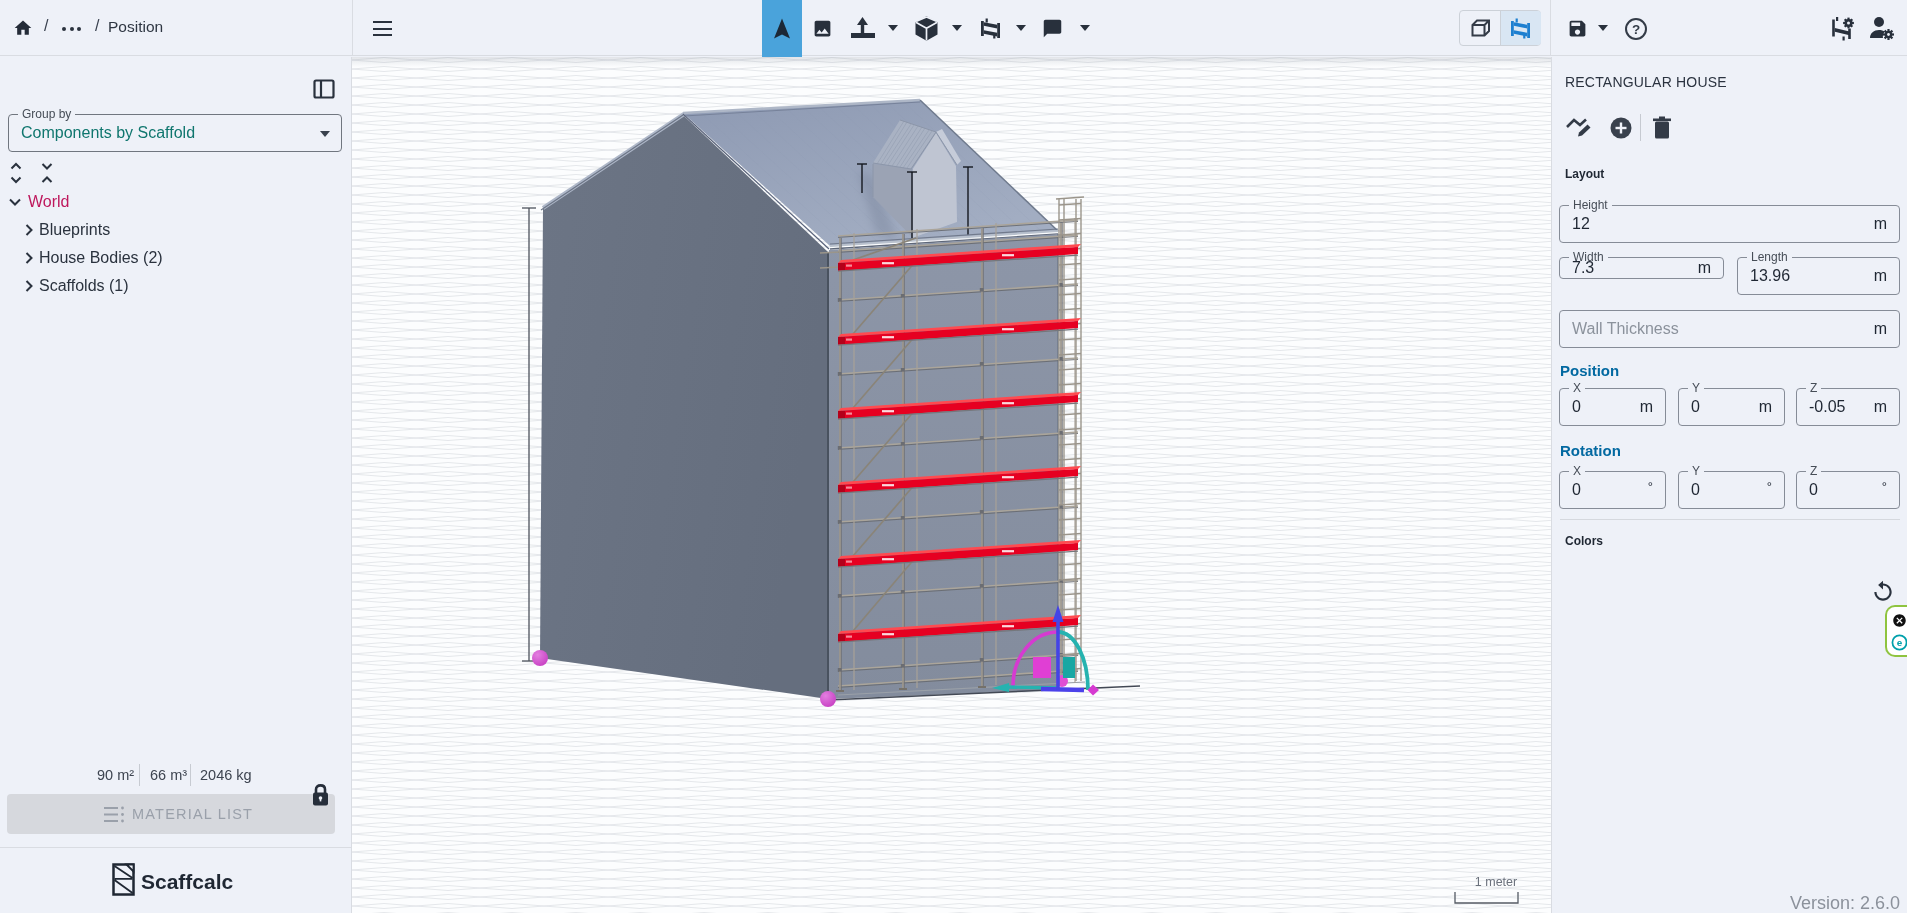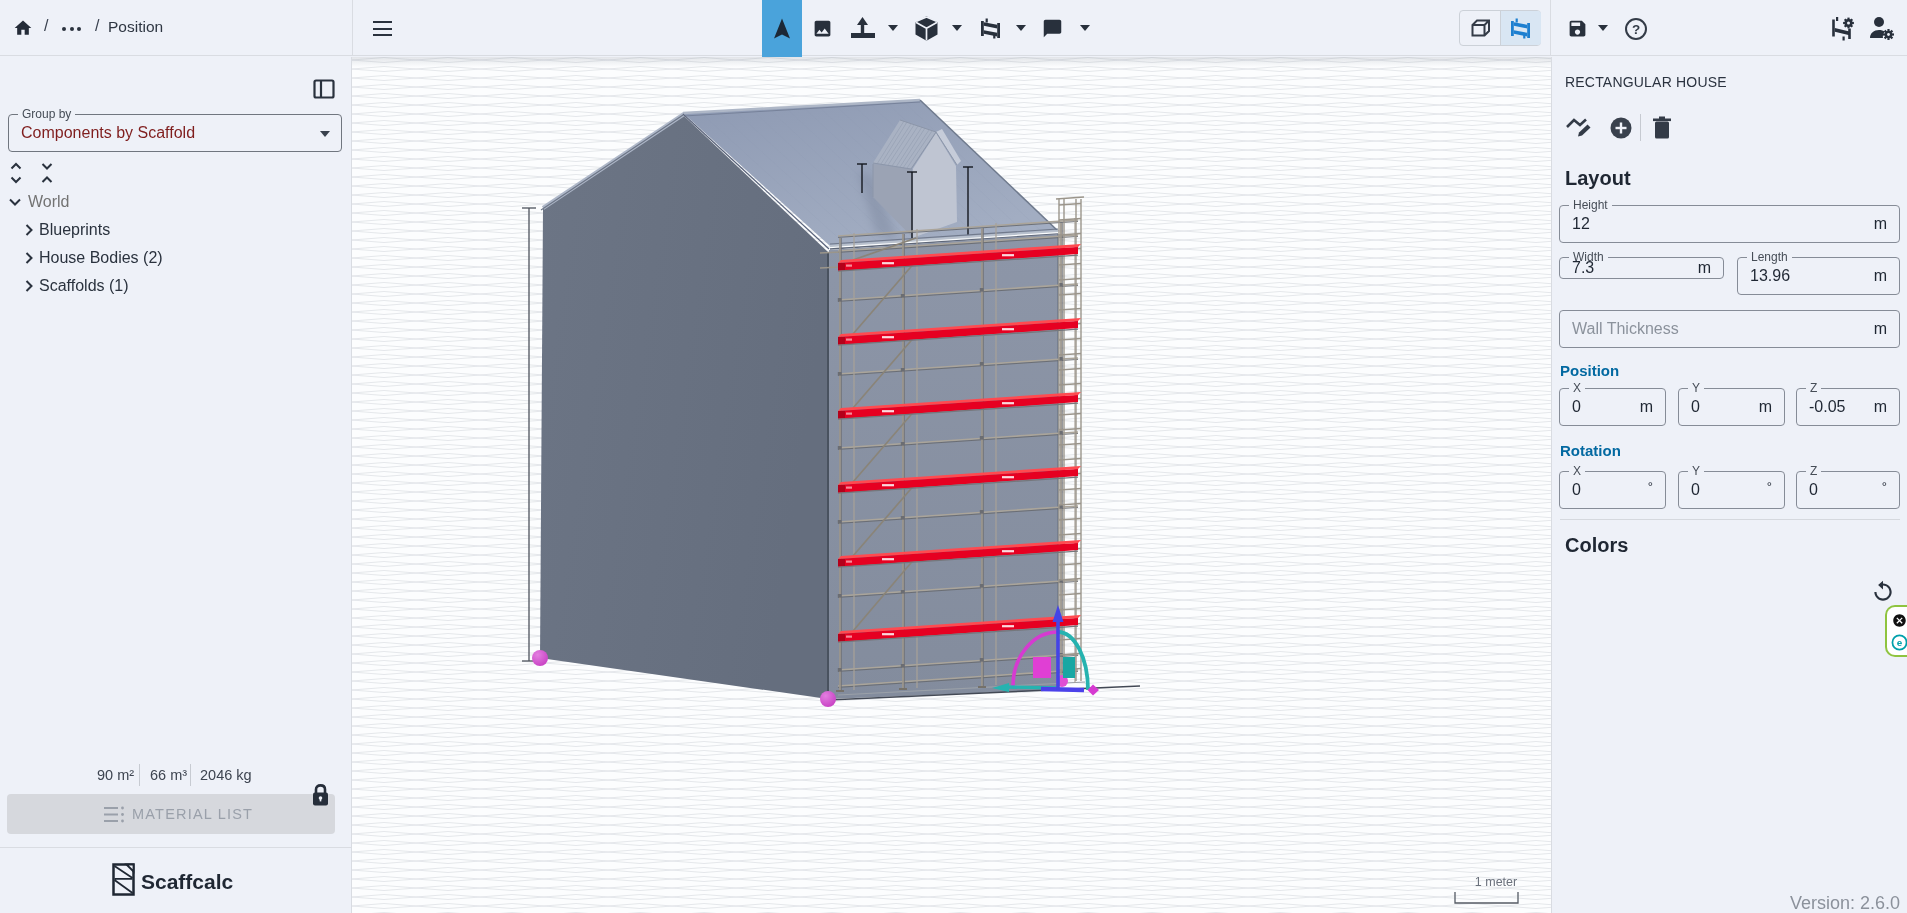--- a/index.html
+++ b/index.html
@@ -10,21 +10,21 @@
   #sidebar { position:absolute; left:0; top:57px; width:352px; height:856px; background:#eef1f8; border-right:1px solid #d9dce2; z-index:4; }
   #rpanel { position:absolute; left:1551px; top:57px; width:356px; height:856px; background:#eef1f8; border-left:1px solid #d9dce2; z-index:4; }
   #viewport { position:absolute; left:352px; top:57px; width:1199px; height:856px; overflow:hidden;
      background-color:#fcfdfe;
   }
   .ifield { position:absolute; border:1px solid #868c97; border-radius:4px; }
   .flbl { position:absolute; top:-8px; left:9px; background:#eef1f8; padding:0 4px; font-size:12px; color:#464d57; line-height:14px; }
   .fval { position:absolute; left:12px; top:50%; transform:translateY(-50%); font-size:16px; color:#1f2733; }
   .fsuf { position:absolute; right:12px; top:50%; transform:translateY(-50%); font-size:16px; color:#1f2733; }
   .caret { width:0; height:0; border-left:5.5px solid transparent; border-right:5.5px solid transparent; border-top:6px solid #28303c; position:absolute; }
-  .sect { font-size:20px; font-weight:bold; color:#1f2733; position:absolute; }
+  .sect { font-size:12px; font-weight:bold; color:#1f2733; position:absolute; }
   .plain { font-size:15px; color:#0369a1; position:absolute;font-weight:bold; }
 </style>
 </head>
 <body>
 <div id="page">
 <div id="topbar">
       <span class="abs" style="left:352px;top:0;width:1px;height:56px;background:#d9dce2"></span>
       <span class="abs" style="left:1550px;top:0;width:1px;height:56px;background:#d9dce2"></span>
 
   <svg class="abs" style="left:13px;top:18px" width="20" height="20" viewBox="0 0 24 24">
@@ -145,35 +145,35 @@
 </div>
 <div id="sidebar">
 
   <svg class="abs" style="left:312px;top:20px" width="24" height="24" viewBox="0 0 24 24">
     <rect x="2.5" y="3.5" width="19" height="17" rx="1.5" fill="none" stroke="#2a323e" stroke-width="2.2"></rect>
     <line x1="9" y1="3.5" x2="9" y2="20.5" stroke="#2a323e" stroke-width="2.2"></line>
   </svg>
 
   <div class="ifield" style="left:8px;top:57px;width:334px;height:38px;border-color:#70767f">
     <span class="flbl">Group by</span>
-    <span class="fval" style="color:#7f1d1d">Components by Scaffold</span>
+    <span class="fval" style="color:#0f766e">Components by Scaffold</span>
     <span class="caret" style="right:11px;top:16px;border-top-color:#39414d"></span>
   </div>
 
   <svg class="abs" style="left:6px;top:105px" width="20" height="22" viewBox="0 0 20 22">
     <path fill="none" stroke="#2a323e" stroke-width="2" d="M5.5 6.5 L10 2 L14.5 6.5 M5.5 15.5 L10 20 L14.5 15.5"></path>
   </svg>
   <svg class="abs" style="left:37px;top:105px" width="20" height="22" viewBox="0 0 20 22">
     <path fill="none" stroke="#2a323e" stroke-width="2" d="M5.5 2 L10 6.5 L14.5 2 M5.5 20 L10 15.5 L14.5 20"></path>
   </svg>
 
   <svg class="abs" style="left:7px;top:137px" width="16" height="16" viewBox="0 0 16 16">
         <path fill="none" stroke="#2a323e" stroke-width="2" d="M3 5.5 L8 10.5 L13 5.5"></path>
       </svg>
-  <div class="abs" style="left:28px;top:136px;font-size:16px;color:#737373">World</div>
+  <div class="abs" style="left:28px;top:136px;font-size:16px;color:#be185d">World</div>
   <svg class="abs" style="left:21px;top:165px" width="16" height="16" viewBox="0 0 16 16">
         <path fill="none" stroke="#2a323e" stroke-width="2" d="M5.5 3 L10.5 8 L5.5 13"></path>
       </svg>
   <div class="abs" style="left:39px;top:164px;font-size:16px;color:#2a323e">Blueprints</div>
   <svg class="abs" style="left:21px;top:193px" width="16" height="16" viewBox="0 0 16 16">
         <path fill="none" stroke="#2a323e" stroke-width="2" d="M5.5 3 L10.5 8 L5.5 13"></path>
       </svg>
   <div class="abs" style="left:39px;top:192px;font-size:16px;color:#2a323e">House Bodies (2)</div>
   <svg class="abs" style="left:21px;top:221px" width="16" height="16" viewBox="0 0 16 16">
         <path fill="none" stroke="#2a323e" stroke-width="2" d="M5.5 3 L10.5 8 L5.5 13"></path>

